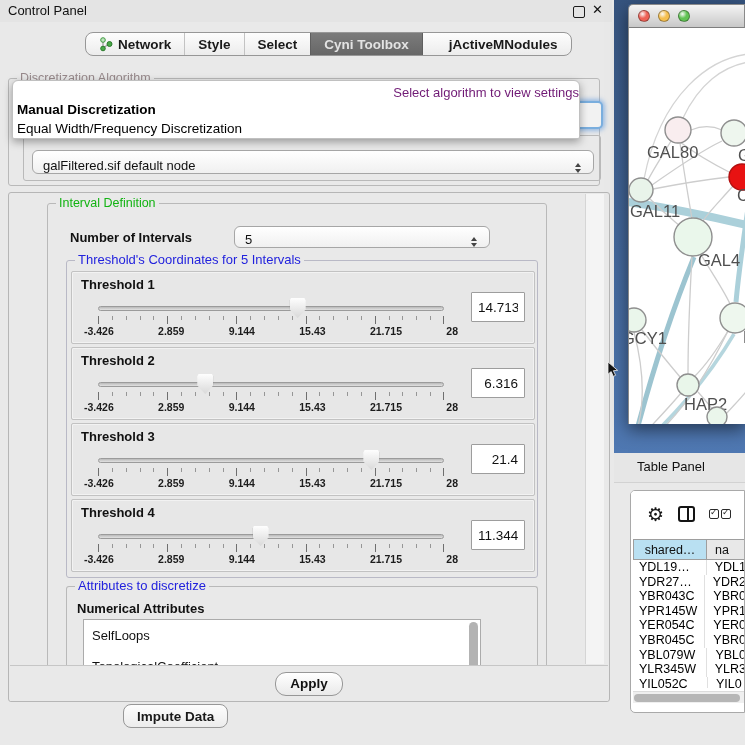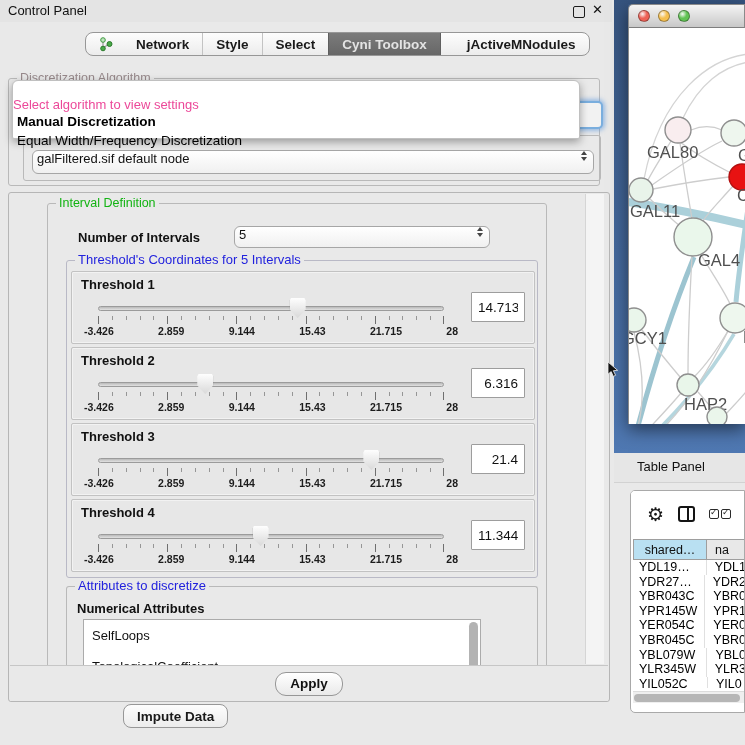--- a/index.html
+++ b/index.html
@@ -11,66 +11,66 @@
   
   #control-panel{left:0;top:0;width:612px;height:745px;background:#e9e9e9;}
   #cp-titlebar{left:0;top:0;width:612px;height:22px;background:#e4e4e4;text-decoration:underline;}
   #cp-title{left:8px;top:3px;font-size:13px;color:#111;}
   #float-ic{left:573px;top:6px;width:10px;height:10px;border:1.6px solid #1c1c1c;border-radius:2px;background:transparent;}
   #close-ic{left:592px;top:2px;font-size:13px;font-weight:bold;color:#111;}
 
   
   .seg{display:flex;align-items:stretch;border:1px solid #979797;border-radius:8px;
        background:linear-gradient(#fdfdfd,#ececec);overflow:hidden;height:24px;box-sizing:border-box;}
-  .seg .tab{display:flex;align-items:center;gap:23px;padding:0 13px;font-size:13.5px;font-weight:bold;
+  .seg .tab{display:flex;align-items:center;gap:5px;padding:0 13px;font-size:13.5px;font-weight:bold;
        color:#1a1a1a;position:relative;cursor:default;}
   .seg .tab.sep{border-left:1px solid #c3c3c3;}
   .seg .tab.active{background:linear-gradient(#7b7b7b,#676767);color:#e3e3e3;border-left:1px solid #5f5f5f;}
   .seg .tab.after-active{border-left:1px solid #5f5f5f;padding-left:26px;}
   #top-tabs{left:85px;top:32px;}
   #bottom-tabs{left:123px;top:704px;}
 
   
   .gbox{border:1px solid #b9b9b9;border-radius:3px;box-sizing:border-box;}
   .legend{position:absolute;top:-8px;left:8px;background:#e9e9e9;padding:0 3px;font-size:12.5px;line-height:14px;}
 
   #algo-group{left:8px;top:78px;width:592px;height:108px;}
   #algo-legend{color:#97898b;}
   #algo-combo-sliver{left:566px;top:22px;width:24px;height:24px;border:2px solid #7aaede;border-radius:5px;
       background:#f2f2f2;box-shadow:0 0 4px 2px rgba(90,150,220,.55);}
   #tabledata-group{left:14px;top:56px;width:578px;height:46px;position:absolute;}
   #tabledata-legend{background:#e9e9e9;}
 
-  .combo{display:flex;align-items:flex-start;background:linear-gradient(#ffffff,#f0f0f0);
+  .combo{display:flex;align-items:flex-end;background:linear-gradient(#ffffff,#f0f0f0);
       border:1px solid #a6a6a6;border-radius:6px;box-sizing:border-box;font-size:13px;color:#111;
-      padding:0 4px;position:absolute;}
+      padding:0 10px;position:absolute;}
   .combo .val{flex:1;overflow:hidden;white-space:nowrap;}
   .spin{display:flex;flex-direction:column;align-items:center;justify-content:center;gap:2px;width:10px;}
   .spin i{width:0;height:0;border-left:3.5px solid transparent;border-right:3.5px solid transparent;display:block;}
   .spin .up{border-bottom:4px solid #444;}
   .spin .dn{border-top:4px solid #444;}
 
   #tabledata-combo{left:8px;top:14px;width:562px;height:24px;}
 
   
   #algo-popup{left:12px;top:80px;width:566px;height:57px;background:#fff;border:1px solid #c0c0c0;
       border-radius:6px 6px 2px 2px;box-shadow:0 3px 8px rgba(0,0,0,.35);z-index:30;}
-  #popup-hint{text-align:left;color:#ec4899;font-size:13px;margin-top:16px;}
+  #popup-hint{text-align:right;color:#701a75;font-size:13px;margin-top:4px;}
   .popup-opt{font-size:13.5px;color:#000;padding:1px 4px;line-height:17px;}
   .popup-opt.b{font-weight:bold;}
 
   
   #main-box{left:8px;top:192px;width:600px;height:508px;border:1px solid #b6b6b6;border-radius:3px;background:#e9e9e9;}
   #scrollview{left:0;top:0;width:576px;height:472px;overflow:hidden;}
   
   #vsb-track{left:576px;top:1px;width:18px;height:470px;background:#f4f4f4;border-left:1px solid #d5d5d5;}
 
   #interval-group{left:38px;top:10px;width:500px;height:556px;position:absolute;}
   #interval-legend{color:#12b312;}
-  #noi-label{left:30px;top:26px;font-size:13px;font-weight:bold;color:#111;position:absolute;}
+  #noi-label{left:22px;top:26px;font-size:13px;font-weight:bold;color:#111;position:absolute;}
   #noi-combo{left:186px;top:22px;width:256px;height:22px;}
 
   #thr-group{left:18px;top:56px;width:472px;height:318px;position:absolute;border-color:#b9b9c6;}
   #thr-legend{color:#2222dd;font-size:13px;}
   #thr-stack{position:absolute;left:4px;top:10px;width:464px;display:flex;flex-direction:column;gap:3px;}
 
   .tpanel{height:71px;border:1px solid #c2c2c2;border-radius:2px;background:#e7e7e7;position:relative;
       box-shadow:inset 0 0 0 1px #f2f2f2;}
   .tlabel{position:absolute;left:9px;top:5px;font-size:13px;font-weight:bold;color:#111;text-align:right;}
   .sarea{position:absolute;left:26px;top:22px;width:346px;height:46px;}

